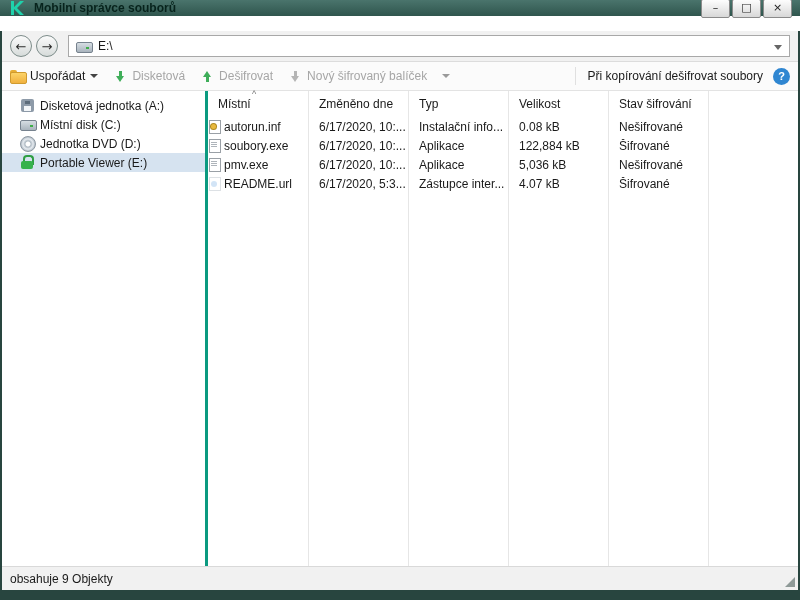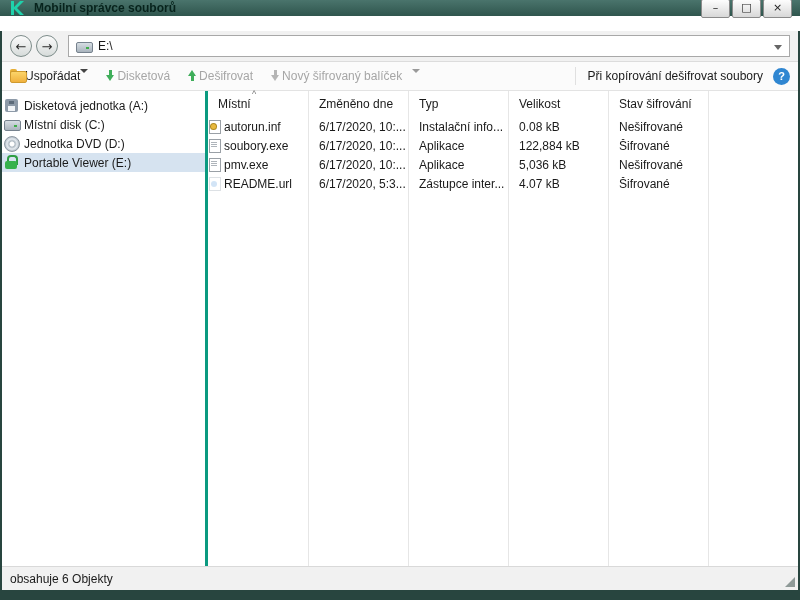--- a/index.html
+++ b/index.html
@@ -52,21 +52,21 @@
     display: flex; align-items: center; padding: 0 7px; gap: 7px;
   }
   .addr-chev { margin-left: auto; }
 
   
   .toolbar {
     position: absolute; left: 2px; right: 2px; top: 62px; height: 29px;
     background: #fbfbfb; border-bottom: 1px solid #e3e3e3;
     display: flex; align-items: center; padding: 0 8px;
   }
-  .tb-item { display: flex; margin-right: 16px; background: none; border: none; font: inherit; }
+  .tb-item { display: flex; align-items: center; gap: 5px; margin-right: 16px; background: none; border: none; font: inherit; }
   .tb-item .lbl { color: #1a1a1a; }
   .tb-item.disabled .lbl { color: #a6a6a6; }
   .tb-sep { width: 1px; height: 18px; background: #e0e0e0; margin: 0 12px 0 auto; }
   .tb-right-label { color: #1a1a1a; margin-right: 10px; }
 
   .caret {
     display: inline-block; width: 0; height: 0;
     border-left: 4px solid transparent; border-right: 4px solid transparent;
     border-top: 4px solid currentColor;
   }
@@ -89,21 +89,21 @@
   .help-icon {
     width: 17px; height: 17px; border-radius: 50%;
     background: var(--help-blue, #2f86d1); color: #fff;
     font-weight: bold; font-size: 11px; line-height: 17px; text-align: center;
   }
 
   
   .content { position: absolute; left: 2px; right: 2px; top: 91px; height: 475px; background: #fff; }
   .sidebar { position: absolute; left: 0; top: 0; width: 203px; height: 100%; padding-top: 5px; }
   .side-list { list-style: none; }
-  .side-item { display: flex; align-items: center; gap: 5px; height: 19px; padding-left: 2px; cursor: default; }
+  .side-item { display: flex; align-items: center; gap: 5px; height: 19px; padding-left: 18px; cursor: default; }
   .side-item.selected { background: var(--selection, #d6e3f0); }
   .pane-sep { position: absolute; left: 203px; top: 0; width: 3px; height: 100%; background: var(--accent-teal, #00a88e); }
 
   .si { position: relative; display: inline-block; width: 15px; height: 15px; flex: 0 0 15px; }
   .floppy-icon::before { content:""; position:absolute; left:1px; top:1px; width:13px; height:13px; background:#8d9aa8; border-radius:2px; }
   .floppy-icon::after  { content:""; position:absolute; left:4px; top:8px; width:7px; height:5px; background:#f2f5f8; box-shadow:0 -6px 0 -1px #5c6b7a; }
   .disk-icon::before { content:""; position:absolute; left:0; top:3px; width:15px; height:9px; background:linear-gradient(#d6dde3,#a9b4bd); border:1px solid #76828e; border-radius:2px; }
   .disk-icon::after  { content:""; position:absolute; right:2px; top:8px; width:3px; height:2px; background:#3fae49; }
   .dvd-icon::before { content:""; position:absolute; left:0; top:0; width:14px; height:14px; border-radius:50%; border:1px solid #8e99a3; background:radial-gradient(circle at 50% 50%, #fff 2px, #aeb9c2 3px, #e6ebf0 5px, #b7c1ca 7px); }
   .lock-icon::before { content:""; position:absolute; left:3px; top:0; width:7px; height:8px; border:2px solid #2f9e44; border-bottom:none; border-radius:4px 4px 0 0; }
@@ -303,17 +303,17 @@
           <div class="fl-cell">6/17/2020, 5:3...</div>
           <div class="fl-cell">Zástupce inter...</div>
           <div class="fl-cell">4.07 kB</div>
           <div class="fl-cell">Šifrované</div>
         </div>
 
     </div>
   </div>
 
   <div class="statusbar">
-    <span>obsahuje 6 Objekty</span>
+    <span>obsahuje 9 Objekty</span>
     <span class="grip"></span>
   </div>
 
 </div>
 
 </body></html>

